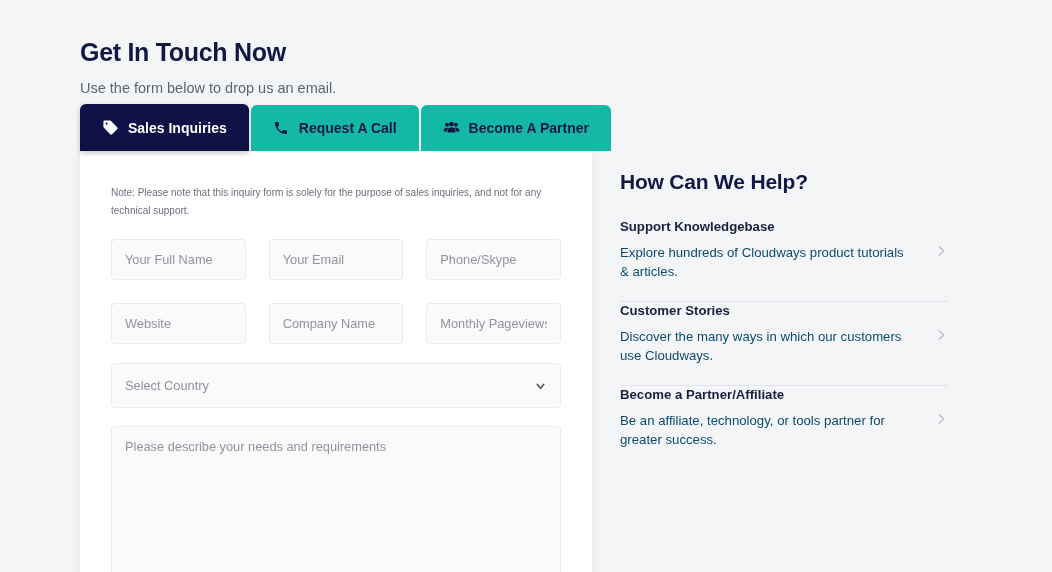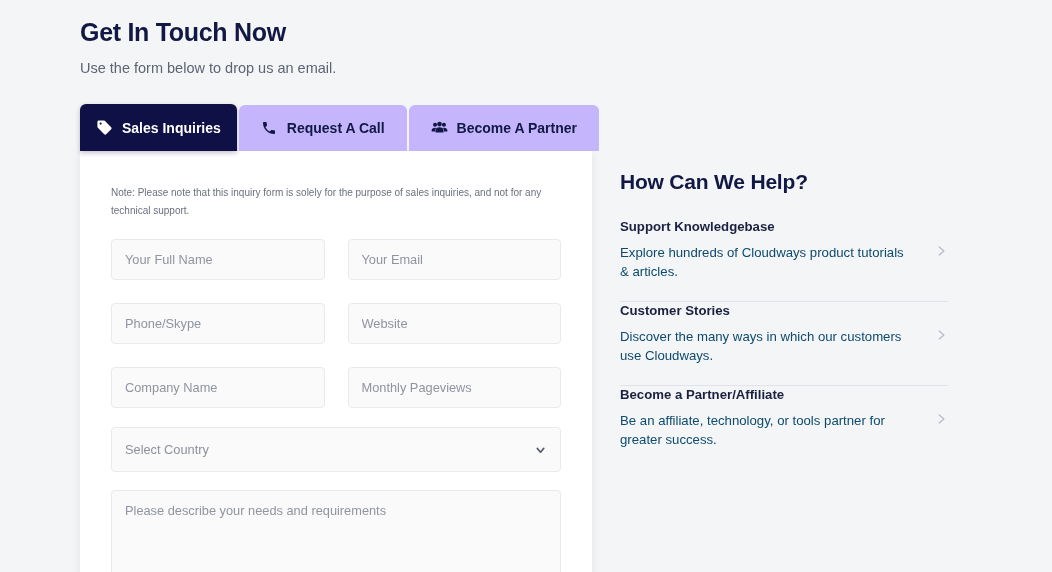--- a/index.html
+++ b/index.html
@@ -28,20 +28,21 @@
     position: absolute;
     left: 80px;
     top: 16px;
   }
   .page-title {
     font-size: 25px;
     font-weight: 700;
     color: #111844;
     letter-spacing: -0.3px;
     line-height: 32px;
+    margin-top: 20px;
   }
   .page-subtitle {
     margin-top: 10px;
     font-size: 14.5px;
     color: #5d6473;
     line-height: 20px;
   }
 
   
   .tabs {
@@ -54,31 +55,31 @@
   }
   .tab {
     display: flex;
     align-items: center;
     gap: 9px;
     height: 46px;
     padding: 0 22px;
     font-size: 14px;
     font-weight: 700;
     color: #111844;
-    background: #c4b5fd;
+    background: #14b8a6;
     border-radius: 6px 6px 0 0;
     cursor: pointer;
     user-select: none;
     white-space: nowrap;
   }
   .tab.active {
     height: 47px;
     background: #0f1045;
     color: #ffffff;
-    padding: 0 16px;
+    padding: 0 22px;
     box-shadow: 0 2px 5px rgba(15,16,69,0.25);
   }
   .tab .t-icon {
     display: inline-flex;
     align-items: center;
     justify-content: center;
     width: 17px;
     height: 17px;
   }
   .tab .t-icon svg { display: block; }
@@ -99,21 +100,21 @@
   .note {
     font-size: 10px;
     line-height: 18px;
     color: #6a707e;
     margin-bottom: 19px;
     max-width: 455px;
   }
 
   .grid {
     display: grid;
-    grid-template-columns: 1fr 1fr;
+    grid-template-columns: 1fr 1fr 1fr;
     column-gap: 22px;
     row-gap: 19px;
     gap: 23px;
   }
 
   .field {
     width: 100%;
     height: 41px;
     background: #fafafa;
     border: 1px solid #e9eaec;

